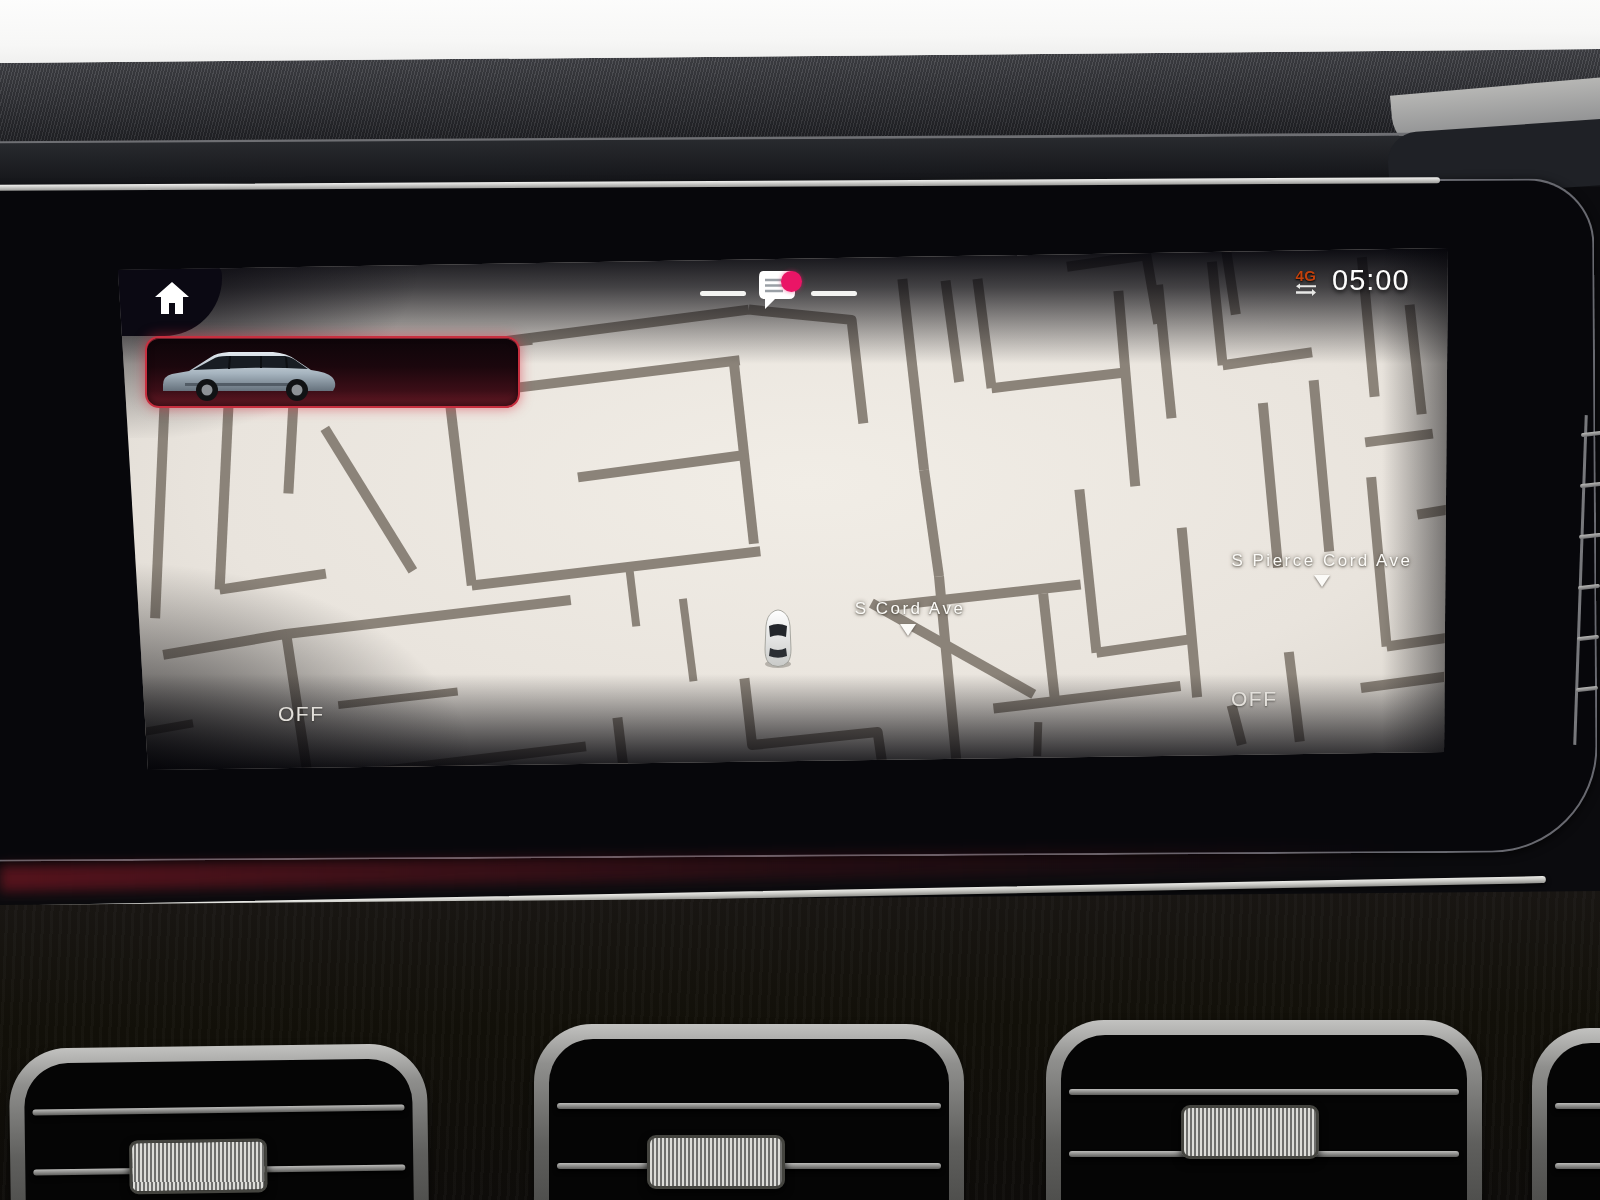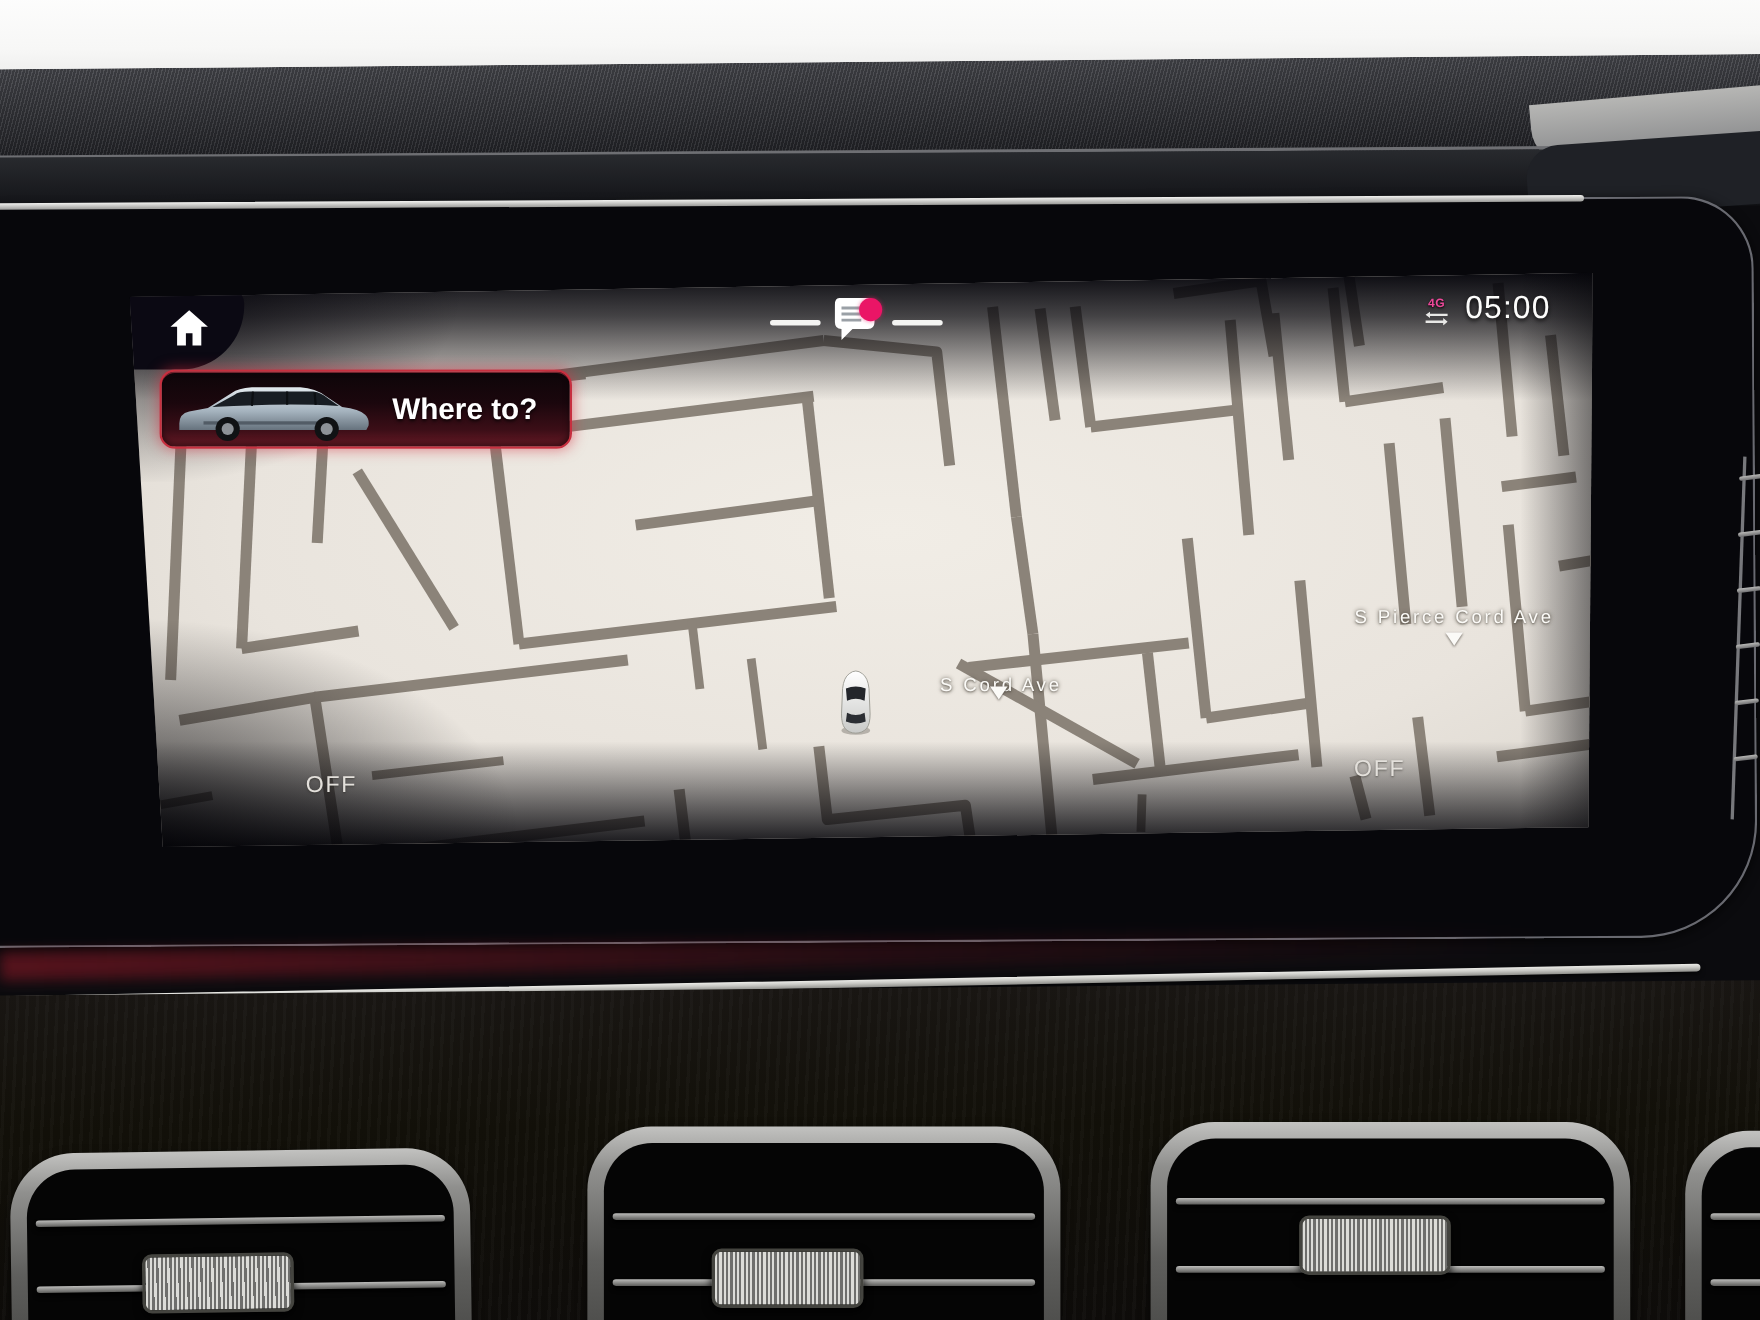--- a/index.html
+++ b/index.html
@@ -73,29 +73,29 @@
   .notif{left:575px;top:18px;width:176px;height:50px;cursor:pointer;}
   .hdash{position:absolute;width:46px;height:5px;border-radius:3px;background:#f4f4f2;top:25px;}
   .hdash.l{left:7px;} .hdash.r{left:118px;}
   .bubble{position:absolute;left:60px;top:3px;}
   .badge{position:absolute;left:88px;top:5px;width:21px;height:21px;border-radius:50%;
     background:#ea1566;box-shadow:0 0 4px rgba(234,21,102,.6);}
 
   
   .status{left:1176px;top:16px;width:150px;height:42px;display:flex;align-items:flex-start;}
   .net{display:flex;flex-direction:column;align-items:center;margin-top:5px;}
-  .net-label{color:#ec4899;font-size:11px;font-weight:700;line-height:14px;letter-spacing:.5px;
+  .net-label{color:#c2410c;font-size:15px;font-weight:700;line-height:14px;letter-spacing:.5px;
     text-shadow:0 1px 2px #000;}
   .clock{margin-left:14px;color:#fdfdfc;font-size:29px;font-weight:400;letter-spacing:1px;
     text-shadow:0 2px 4px rgba(0,0,0,.85);}
 
   
   .street{position:absolute;width:300px;text-align:center;color:#fcfbf8;font-size:17px;
     letter-spacing:2.5px;text-shadow:0 0 4px rgba(92,86,76,.95),0 1px 2px rgba(70,64,56,.7);}
-  .street1{left:642px;top:365px;}
+  .street1{left:642px;top:351px;}
   .street2{left:1054px;top:303px;}
   .tri{position:absolute;width:0;height:0;border-left:8px solid transparent;
     border-right:8px solid transparent;border-top:12px solid #fbfaf7;
     filter:drop-shadow(0 1px 1px rgba(80,74,66,.8));}
   .tri1{left:782px;top:376px;}
   .tri2{left:1196px;top:327px;}
 
   .car-marker{left:644px;top:361px;}
 
   .off{position:absolute;color:#e3e0db;font-size:21px;letter-spacing:1.5px;
@@ -248,21 +248,20 @@
         <path fill="#181d23" d="M38 27 L58 16 Q62 13 72 13 L130 13 Q137 14 143 19 L153 26 Q118 24 90 25 Q62 26 38 27 Z"></path>
         <line x1="75" y1="13" x2="74" y2="26" stroke="#0c0f12" stroke-width="2"></line>
         <line x1="106" y1="13" x2="106" y2="25" stroke="#0c0f12" stroke-width="2"></line>
         <line x1="131" y1="14" x2="132" y2="25" stroke="#0c0f12" stroke-width="2"></line>
         <rect x="30" y="40" width="120" height="3" fill="#525c66"></rect>
         <circle cx="52" cy="47" r="11" fill="#101214"></circle>
           <circle cx="52" cy="47" r="5.5" fill="#8d9297"></circle>
         <circle cx="142" cy="47" r="11" fill="#101214"></circle>
           <circle cx="142" cy="47" r="5.5" fill="#8d9297"></circle>
       </svg>
-      <span class="where-label">Where to?</span>
     </div>
 
     <div class="abs notif">
       <span class="hdash l"></span>
       <svg class="bubble" width="46" height="42" viewBox="0 0 46 42">
         <path fill="#ffffff" d="M10 2 L36 2 Q42 2 42 8 L42 24 Q42 30 36 30 L22 30 L12 40 L12 30 Q6 30 6 24 L6 8 Q6 2 10 2 Z"></path>
         <line x1="12" y1="11" x2="34" y2="11" stroke="#9aa0a6" stroke-width="2.6"></line>
         <line x1="12" y1="16.5" x2="34" y2="16.5" stroke="#9aa0a6" stroke-width="2.6"></line>
         <line x1="12" y1="22" x2="30" y2="22" stroke="#9aa0a6" stroke-width="2.6"></line>
       </svg>

